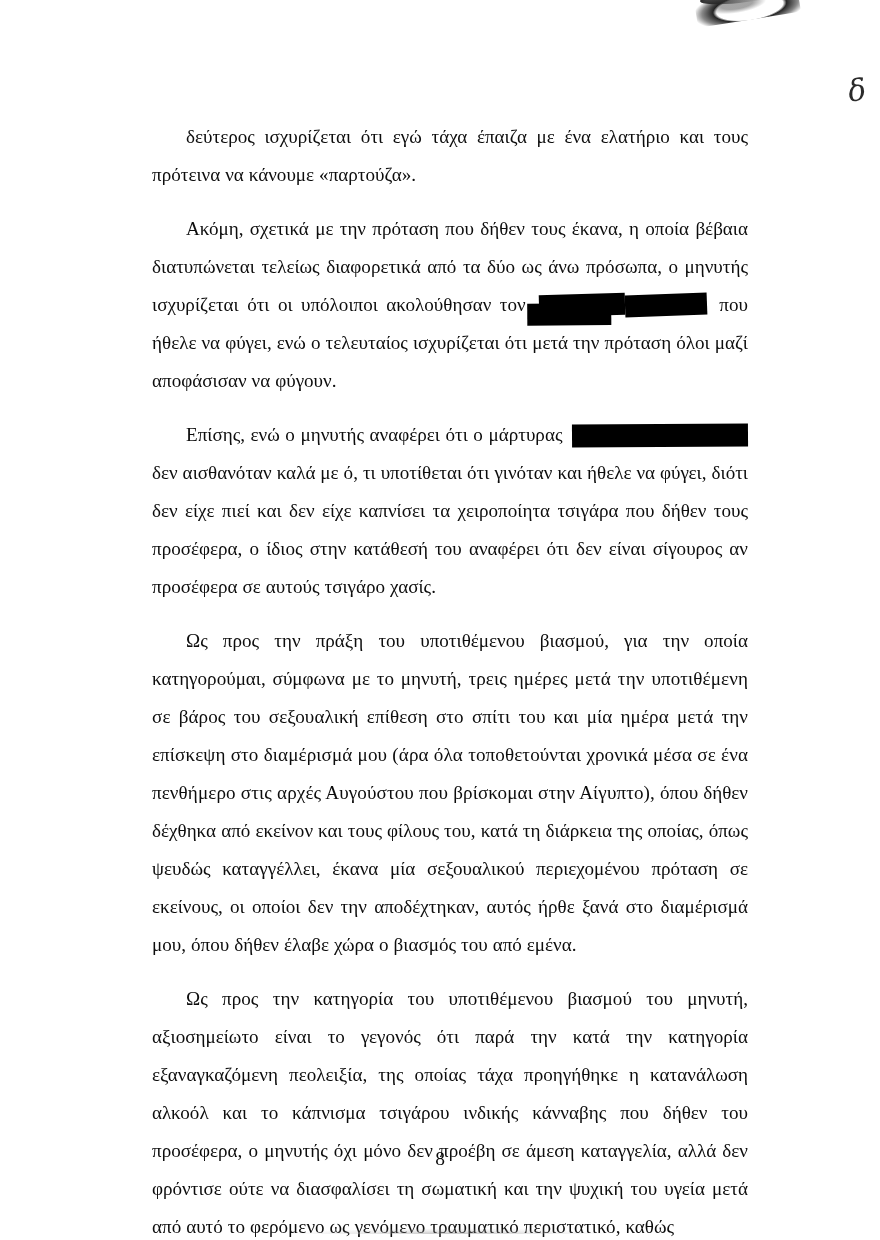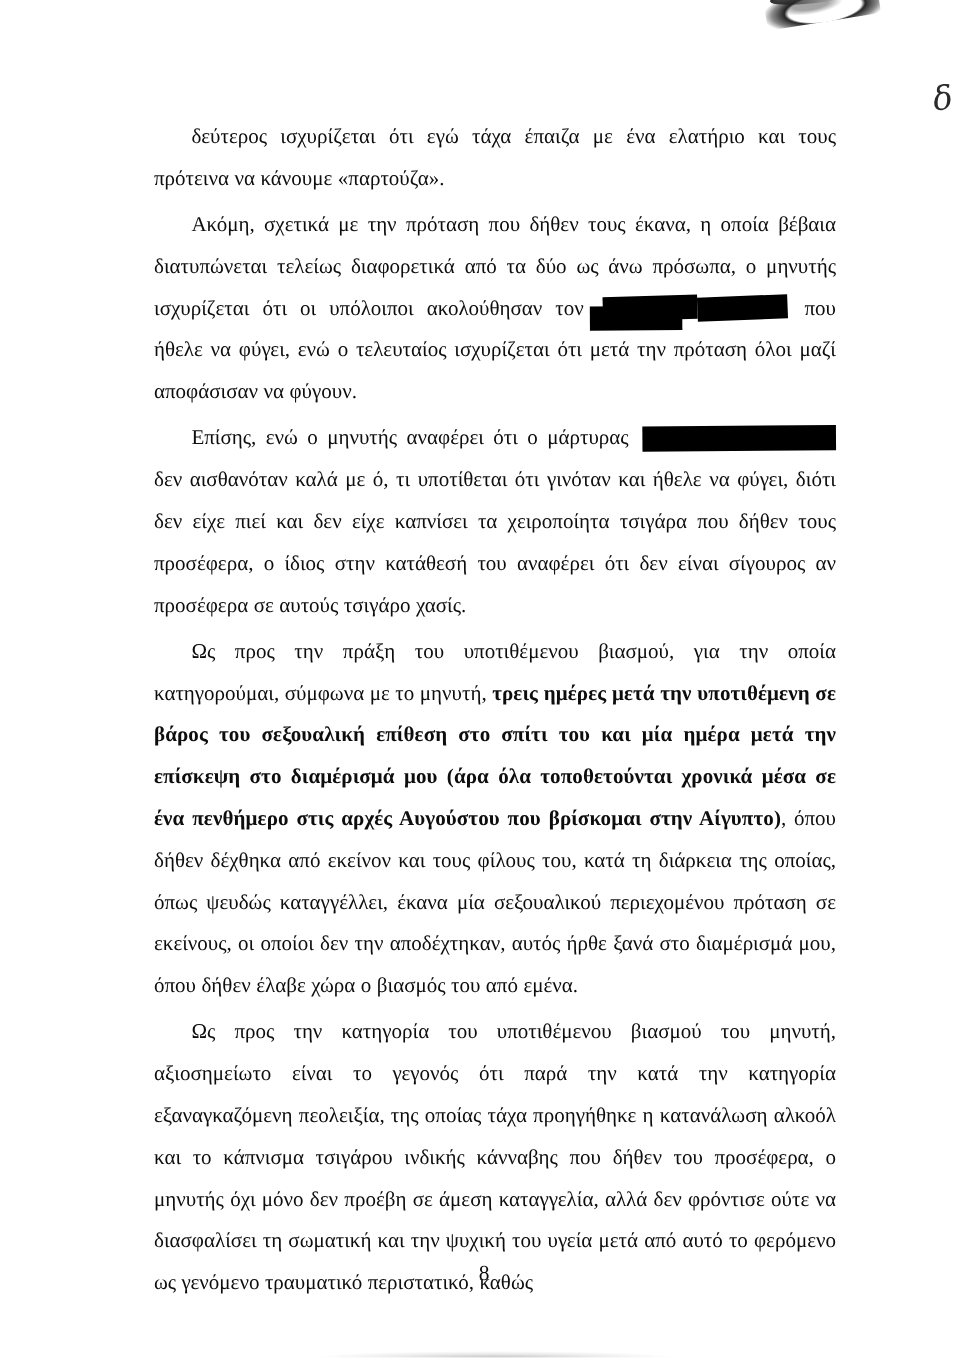--- a/index.html
+++ b/index.html
@@ -79,33 +79,33 @@
 
   
   .body-text {
     position: absolute;
     left: 136px;
     top: 102px;
     width: 628px;
   }
 
   .para {
-    margin: 4px;
+    margin: 16px;
     text-align: justify;
     text-justify: inter-word;
     text-indent: 34px;
     font-size: 19.1px;
     line-height: 38px;
     color: #0d0d0d;
     word-spacing: .2px;
     hyphens: none;
   }
 
   .para b, .para strong {
-    font-weight: 700;
+    font-weight: 400;
     letter-spacing: .1px;
   }
 
   
   .redact {
     display: inline-block;
     vertical-align: middle;
     background: #000000;
     position: relative;
     text-indent: 0;

